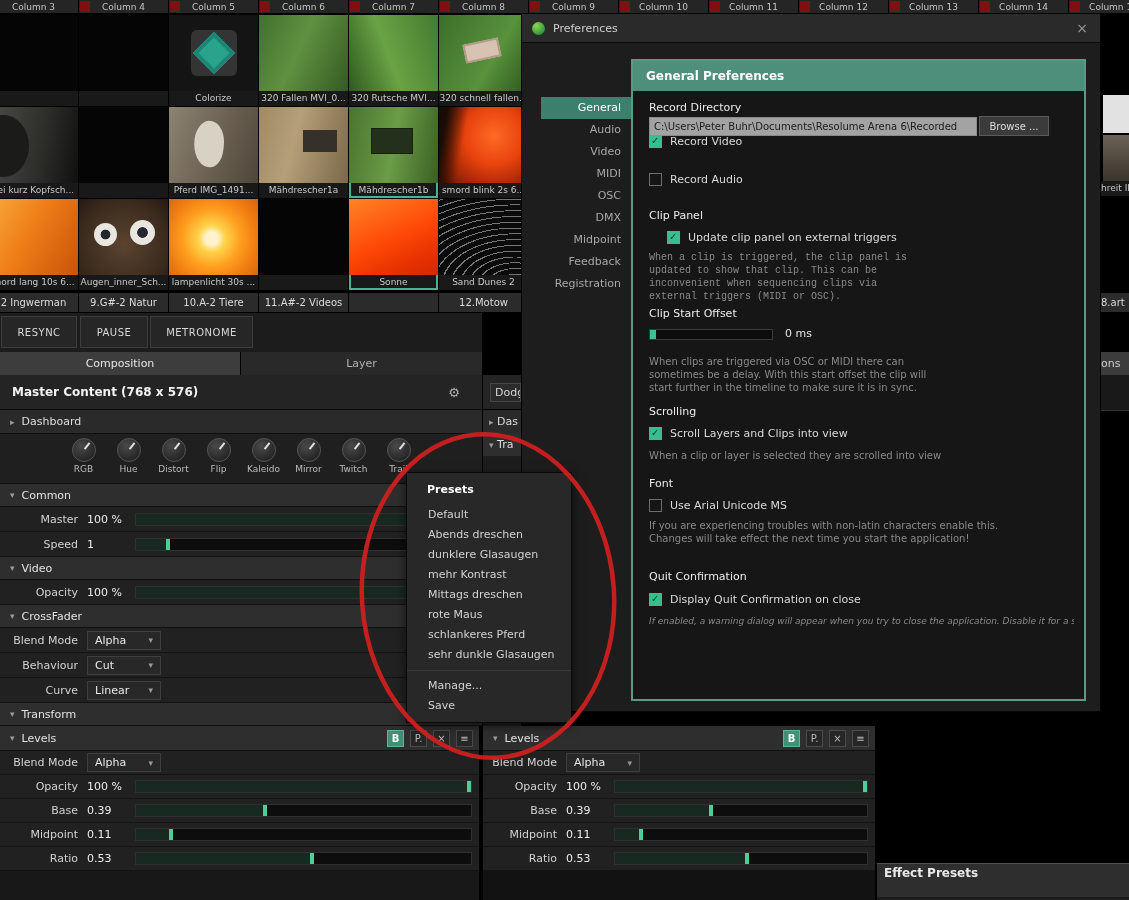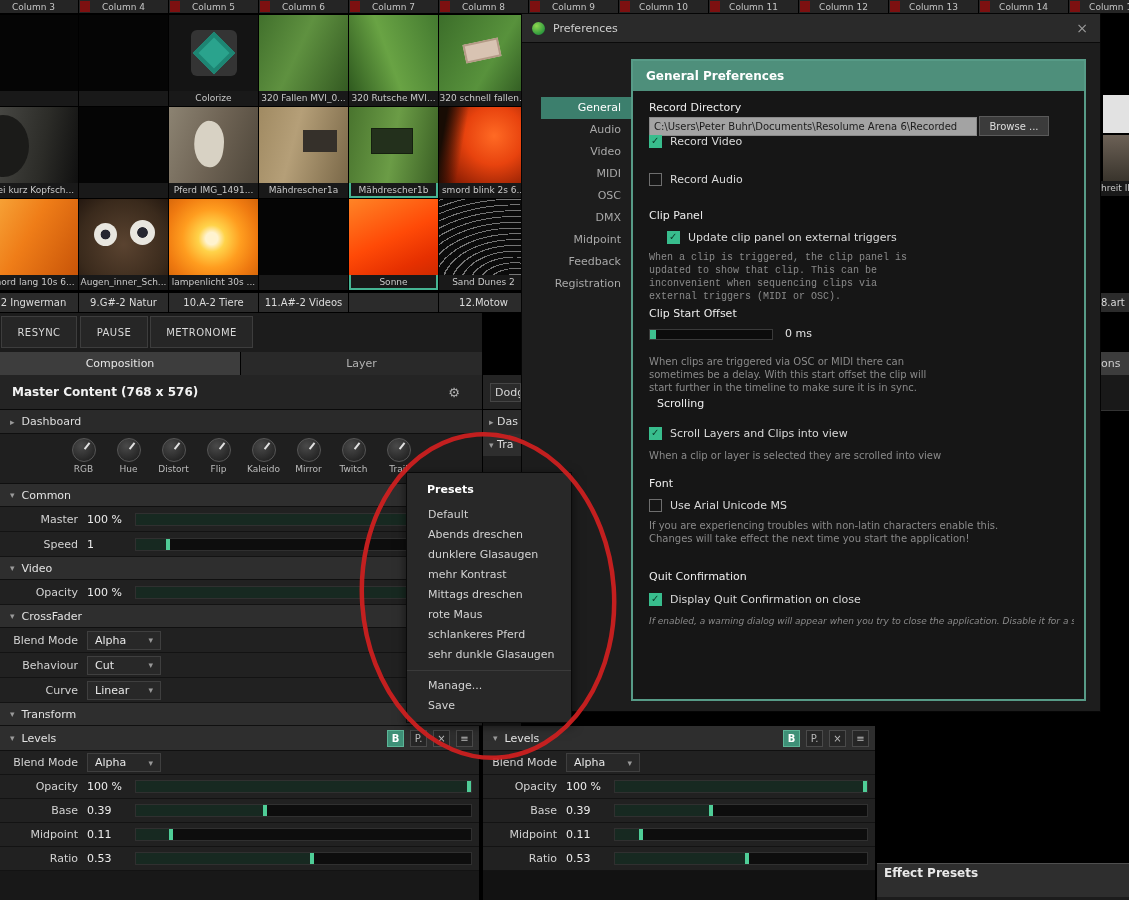--- a/index.html
+++ b/index.html
@@ -602,21 +602,21 @@
         </div>
         <div class="desc" style="top:160px;width:272px;font-family:Liberation Mono, monospace;">When a clip is triggered, the clip panel is updated to show that clip. This can be inconvenient when sequencing clips via external triggers (MIDI or OSC).</div>
 
         <div class="sec-label" style="top:216px;">Clip Start Offset</div>
         <div class="off-slider">
           <div class="off-fill" style="width: 5%;"></div>
         </div>
         <div class="off-val">0 ms</div>
         <div class="desc" style="top:264px;width:290px;">When clips are triggered via OSC or MIDI there can sometimes be a delay. With this start offset the clip will start further in the timeline to make sure it is in sync.</div>
 
-        <div class="sec-label" style="top:306px;margin-left:8px;">Scrolling</div>
+        <div class="sec-label" style="top:314px;">Scrolling</div>
         <div class="cb-row" style="top:336px;">
           <span class="cb on"></span>
           <span class="cb-label">Scroll Layers and Clips into view</span>
         </div>
         <div class="desc" style="top:358px;width:420px;">When a clip or layer is selected they are scrolled into view</div>
 
         <div class="sec-label" style="top:386px;">Font</div>
         <div class="cb-row" style="top:408px;">
           <span class="cb"></span>
           <span class="cb-label">Use Arial Unicode MS</span>

